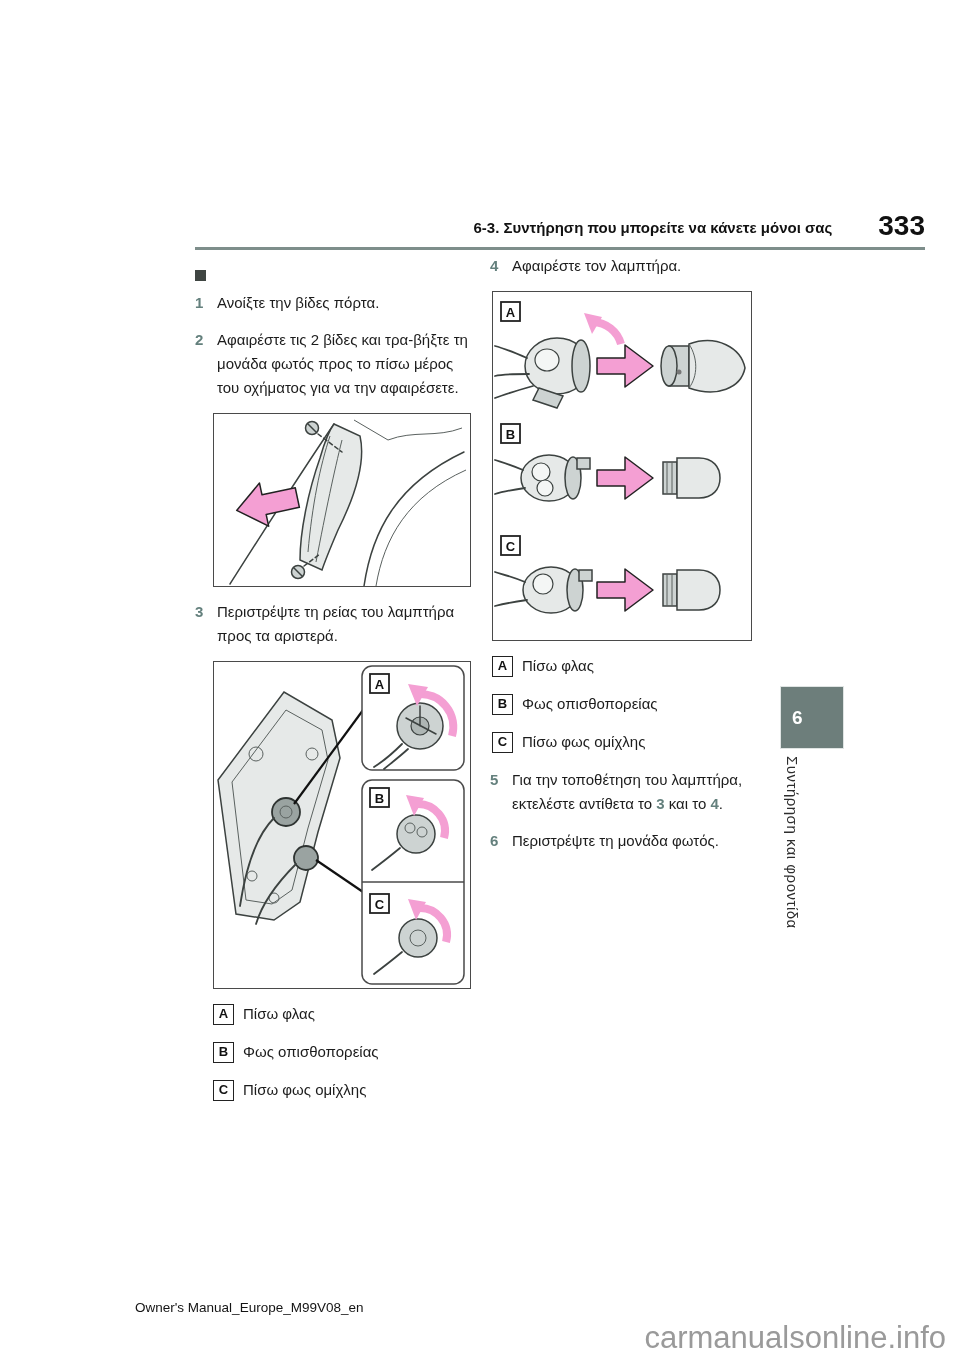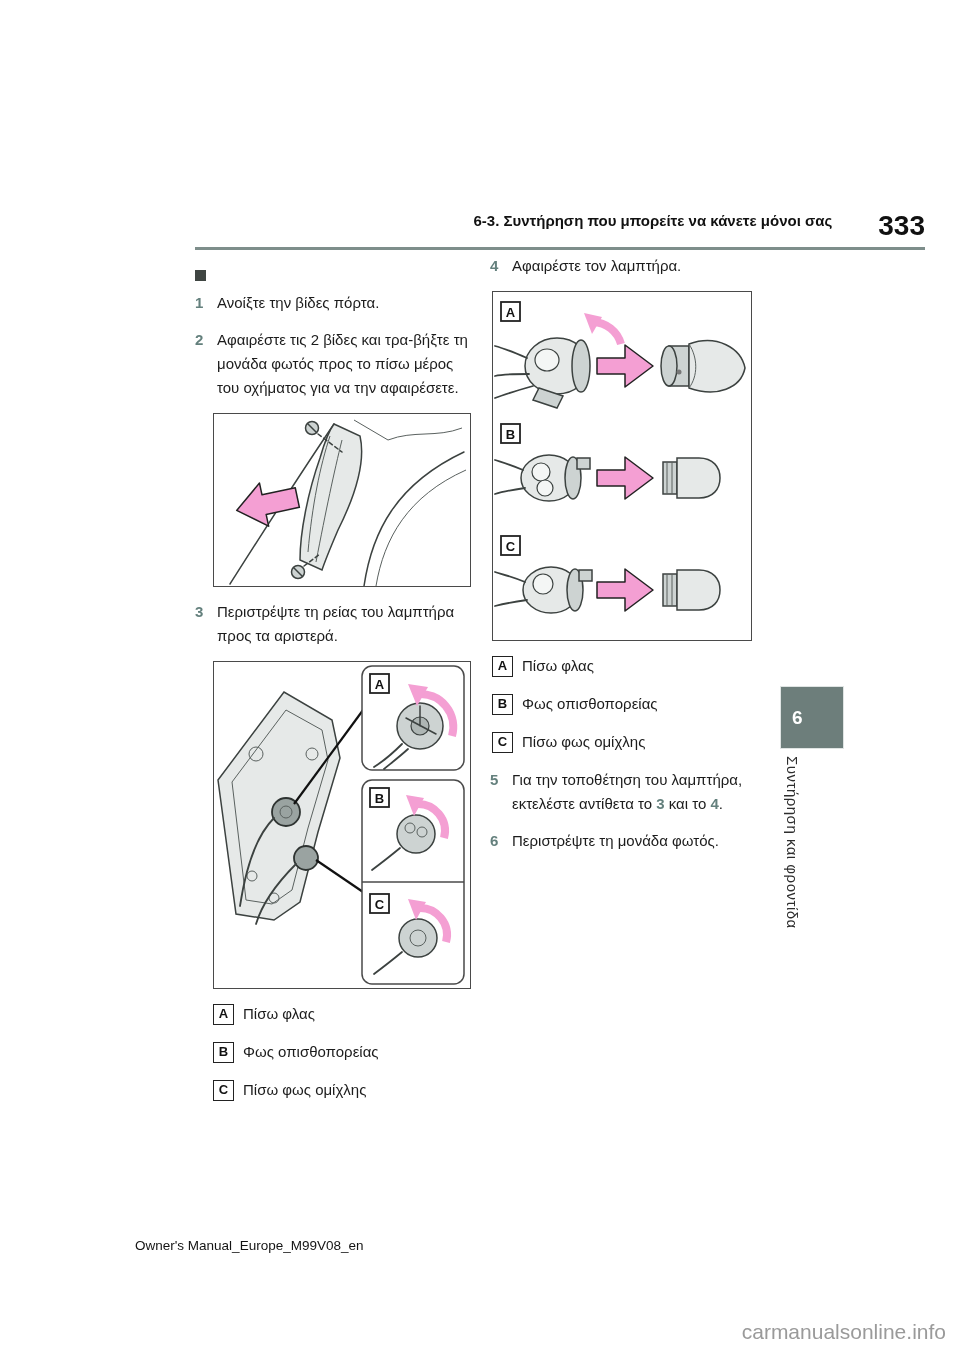--- a/index.html
+++ b/index.html
@@ -3,21 +3,21 @@
 <meta charset="utf-8">
 <style>
   html,body{margin:0;padding:0;background:#ffffff;}
   .page{
     position:relative;width:960px;height:1358px;background:#ffffff;overflow:hidden;
     font-family:"Liberation Sans","DejaVu Sans",sans-serif;color:#1a1a1a;
   }
   
   .page-header{
     position:absolute;top:212px;left:195px;width:730px;
-    display:flex;justify-content:flex-end;gap:22px;
+    display:flex;justify-content:flex-end;align-items:flex-end;gap:22px;
   }
   .section-title{font-size:15px;font-weight:bold;color:#111;padding-bottom:4px;}
   .page-number{font-size:28px;font-weight:bold;color:#111;line-height:1;margin-left:24px;}
   .header-rule{position:absolute;top:247px;left:195px;width:730px;height:3px;background:#7e8e8b;}
   
   .col{position:absolute;top:258px;font-size:15px;line-height:24px;}
   .col-left{left:195px;width:278px;}
   .col-right{left:490px;width:274px;}
   .heading{display:flex;margin:4px 0 10px 0;}
   .bullet-square{flex:0 0 11px;width:11px;height:11px;background:#3f4542;margin:8px 8px 0 0;}
@@ -38,22 +38,22 @@
     display:flex;align-items:center;justify-content:center;
     font-size:13px;font-weight:bold;color:#111;margin-right:9px;}
   .legend-label{font-size:15px;color:#1c1c1c;}
   
   .chapter-tab{position:absolute;left:781px;top:687px;width:62px;height:61px;background:#6d7e7b;
     display:flex;align-items:center;box-shadow:0 0 0 1px #dfe4e3;}
   .chapter-tab-num{color:#ffffff;font-size:19px;font-weight:bold;padding-left:11px;}
   .chapter-label{position:absolute;left:784px;top:756px;height:220px;
     writing-mode:vertical-rl;font-size:15px;color:#2d2d2d;letter-spacing:0.5px;}
   
-  .footer-text{position:absolute;left:135px;top:1238px;font-size:13.5px;color:#141414;}
-  .watermark{position:absolute;right:14px;top:1320px;font-size:21px;color:#9a9a9a;}
+  .footer-text{position:absolute;left:135px;top:1300px;font-size:13.5px;color:#141414;}
+  .watermark{position:absolute;right:14px;top:1320px;font-size:31px;color:#9a9a9a;}
   
   .ln{stroke:#3c4240;stroke-width:1.5;fill:none;stroke-linecap:round;}
   .thin{stroke:#5a615f;stroke-width:1;fill:none;}
   .fill-light{fill:#e6e9e8;stroke:#3c4240;stroke-width:1.5;}
   .fill-mid{fill:#cdd3d2;stroke:#3c4240;stroke-width:1.5;}
   .fill-dark{fill:#9aa3a1;stroke:#2e3331;stroke-width:1.8;}
   .pink{fill:#f49fd3;stroke:#222;stroke-width:1.5;stroke-linejoin:round;}
   .pink-arc{stroke:#f49fd3;stroke-width:8;fill:none;stroke-linecap:butt;}
   .pink-head{fill:#f49fd3;}
   .keybox{fill:#ffffff;stroke:#222;stroke-width:1.8;}

